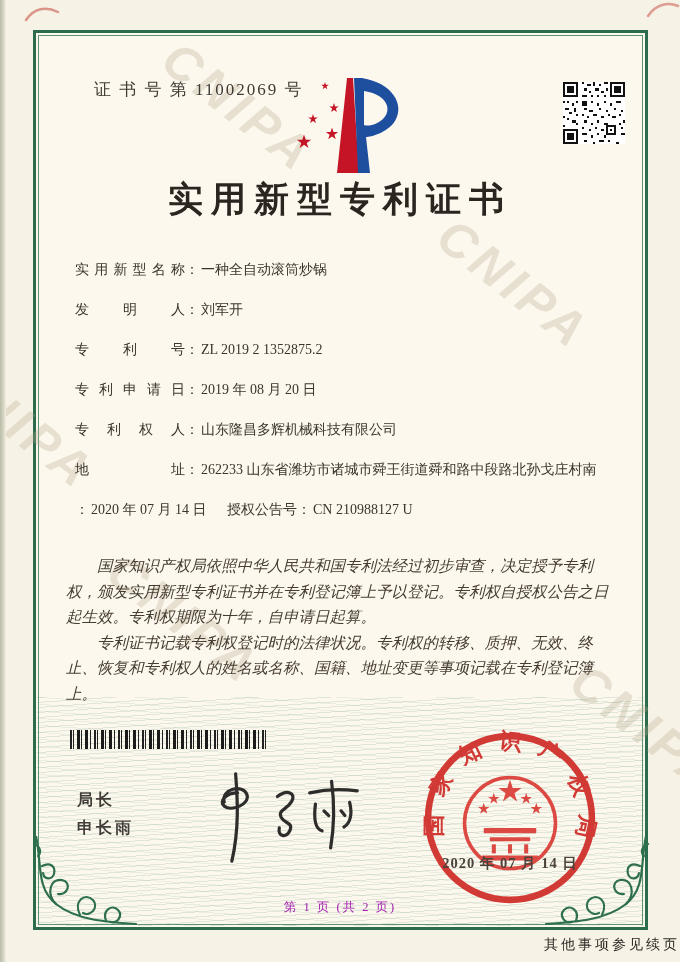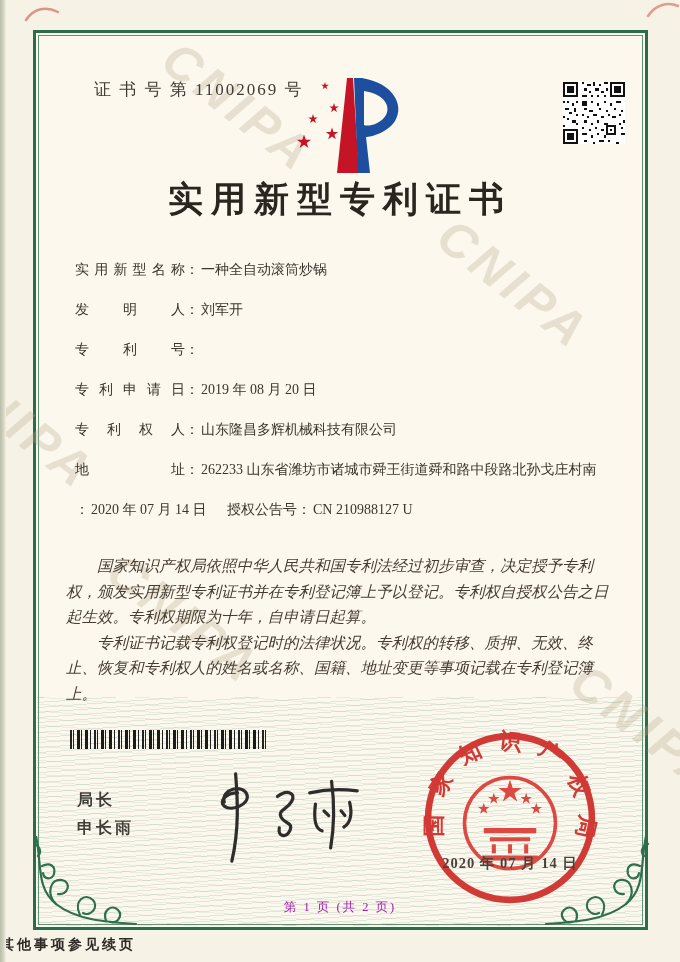--- a/index.html
+++ b/index.html
@@ -50,22 +50,22 @@
   .director{position:absolute;left:77px;font-size:16px;font-weight:600;letter-spacing:3px;
     color:#413e39;font-family:"Liberation Sans","DejaVu Sans",sans-serif;}
   .director-title{top:790px;}
   .director-name{top:818px;}
   .signature{position:absolute;left:193px;top:770px;}
   .seal{position:absolute;left:419px;top:727px;width:182px;height:182px;opacity:.94;}
   .seal-date{position:absolute;left:-8px;right:-8px;top:127px;text-align:center;
     font-size:14.5px;font-weight:600;letter-spacing:1px;color:#413830;}
   .footer-page{position:absolute;left:0;right:0;top:899px;text-align:center;
     font-size:12.5px;letter-spacing:2px;color:#a21caf;}
-  .footer-note{position:absolute;left:0;right:0;top:936px;text-align:left;
-    font-size:14px;font-weight:700;letter-spacing:3px;color:#2d2924;}
+  .footer-note{position:absolute;left:0;right:0;top:936px;text-align:right;
+    font-size:14px;font-weight:400;letter-spacing:3px;color:#2d2924;}
   .flourish{position:absolute;z-index:3;}
   .fl-left{left:28px;top:836px;}
   .fl-right{left:544px;top:836px;transform:scaleX(-1);}
   .pen-mark{position:absolute;z-index:4;}
   .pm-left{left:22px;top:2px;}
   .pm-right{left:646px;top:0px;}
 </style>
 </head>
 <body>
 
@@ -139,20 +139,21 @@
           <span class="val">一种全自动滚筒炒锅</span>
       </div>
       <div class="row">
         <span class="lab">发明人</span>
           <span class="colon">：</span>
           <span class="val">刘军开</span>
       </div>
       <div class="row">
         <span class="lab">专利号</span>
           <span class="colon">：</span>
+          <span class="val">ZL 2019 2 1352875.2</span>
       </div>
       <div class="row">
         <span class="lab">专利申请日</span>
           <span class="colon">：</span>
           <span class="val">2019 年 08 月 20 日</span>
       </div>
       <div class="row">
         <span class="lab">专利权人</span>
           <span class="colon">：</span>
           <span class="val">山东隆昌多辉机械科技有限公司</span>

